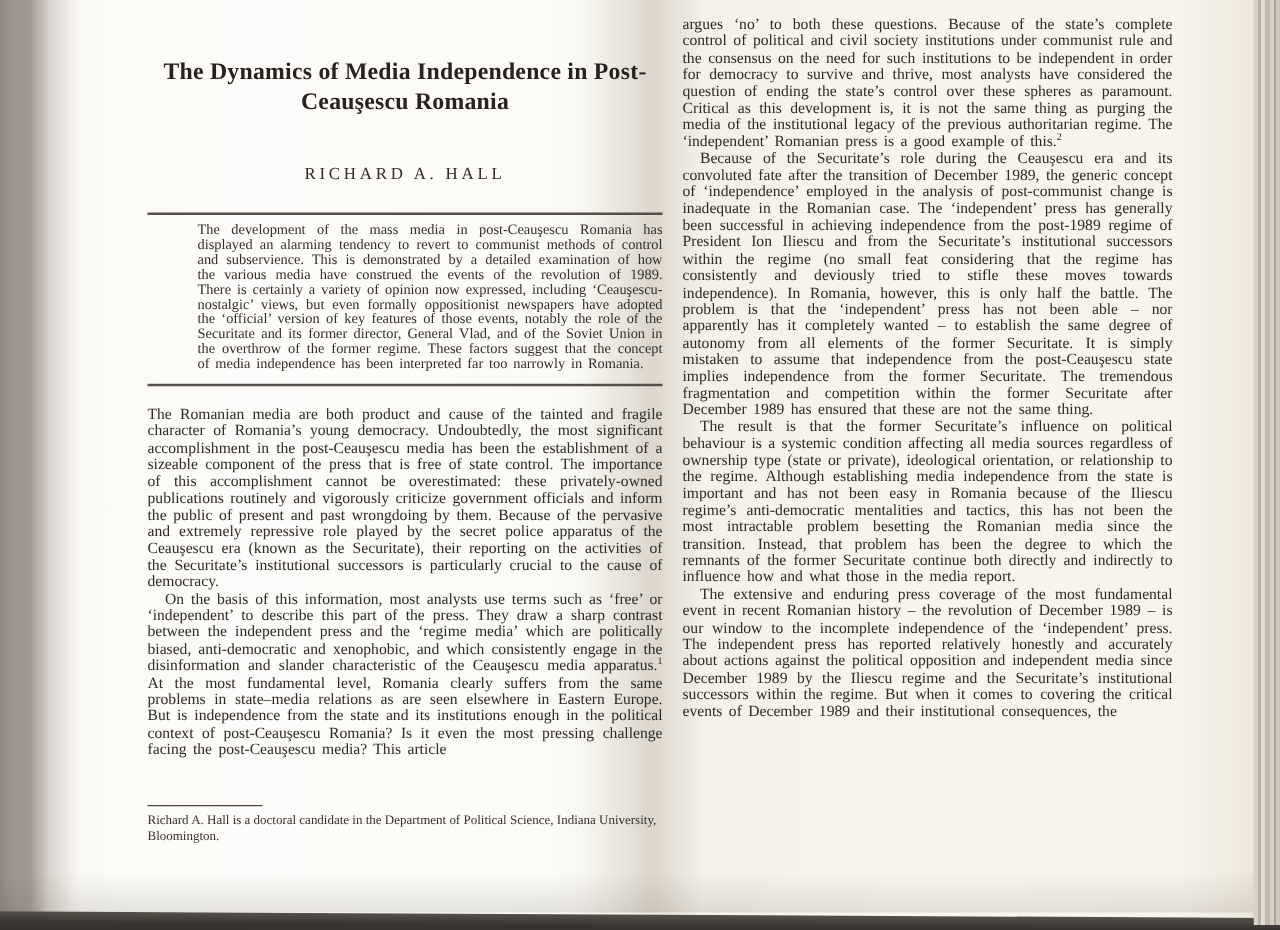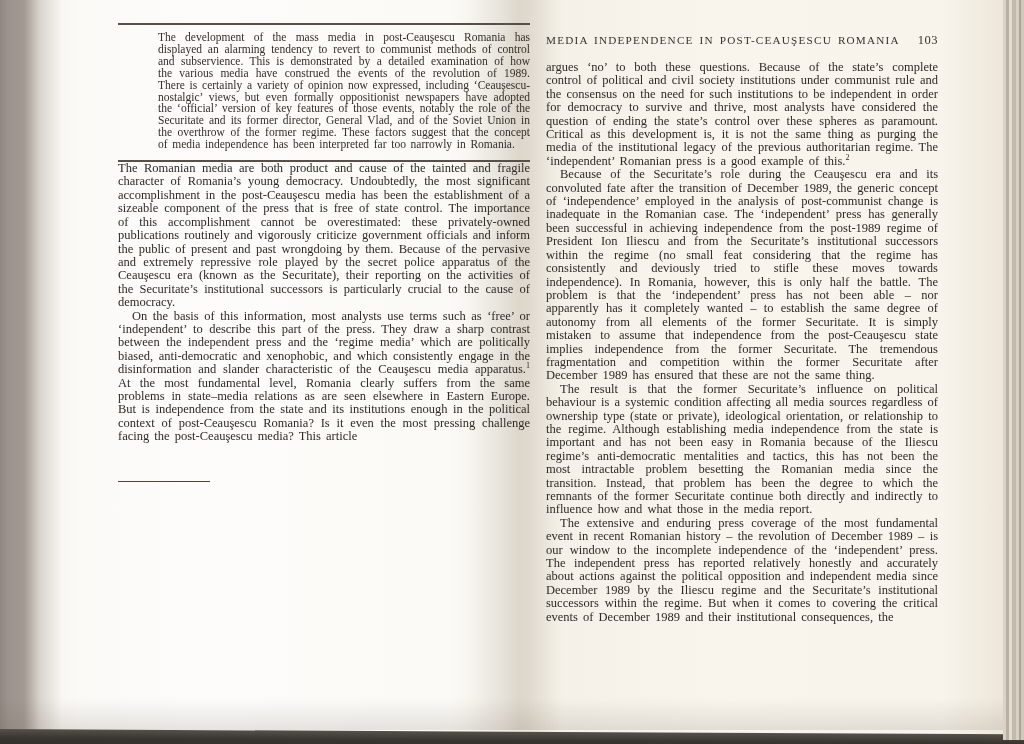--- a/index.html
+++ b/index.html
@@ -69,21 +69,21 @@
     padding: 7px 0 9px 0;
   }
   .abstract {
     font-size: 11.5px; line-height: 11.9px;
     text-align: justify; word-spacing: 1.8px; color: #332e29; margin-left: 40px;
   }
   .body {
     margin: 0; font-size: 12.5px; line-height: 13.4px;
     text-align: justify; word-spacing: 2px; color: #2e2a25;
   }
-  .page-left .body.first { margin-top: 0; }
+  .page-left .body.first { margin-top: 16px; }
   .indent { text-indent: 14px; }
   .sup { font-size: 8px; vertical-align: super; line-height: 0; }
   .it { }
   .fn-rule {
     margin-top: 37px; width: 92px; height: 0;
     border-top: 1.5px solid #4a453f;
   }
   .footnote {
     margin-top: 5px; font-size: 10.4px; line-height: 13px;
     color: #37322c;
@@ -99,37 +99,36 @@
 </style>
 </head>
 <body>
 
 <div class="scan">
 
   <div class="edge-left"></div>
   <div class="spine-shade"></div>
 
   <div class="page-left">
+    <h1 class="title">The Dynamics of Media Independence in Post-Ceauşescu Romania</h1>
+    <div class="author">RICHARD A. HALL</div>
 
     <div class="abstract-box">
       <div class="abstract">The development of the mass media in post-Ceauşescu Romania has displayed an alarming tendency to revert to communist methods of control and subservience. This is demonstrated by a detailed examination of how the various media have construed the events of the revolution of 1989. There is certainly a variety of opinion now expressed, including ‘Ceauşescu-nostalgic’ views, but even formally oppositionist newspapers have adopted the ‘official’ version of key features of those events, notably the role of the Securitate and its former director, General Vlad, and of the Soviet Union in the overthrow of the former regime. These factors suggest that the concept of media independence has been interpreted far too narrowly in Romania.</div>
     </div>
 
     <p class="body first">The Romanian media are both product and cause of the tainted and fragile character of Romania’s young democracy. Undoubtedly, the most significant accomplishment in the post-Ceauşescu media has been the establishment of a sizeable component of the press that is free of state control. The importance of this accomplishment cannot be overestimated: these privately-owned publications routinely and vigorously criticize government officials and inform the public of present and past wrongdoing by them. Because of the pervasive and extremely repressive role played by the secret police apparatus of the Ceauşescu era (known as the Securitate), their reporting on the activities of the Securitate’s institutional successors is particularly crucial to the cause of democracy.</p>
 
     <p class="body indent"><span>On the basis of this information, most analysts use terms such as ‘free’ or ‘independent’ to describe this part of the press. They draw a sharp contrast between the independent press and the ‘regime media’ which are politically biased, anti-democratic and xenophobic, and which consistently engage in the disinformation and slander characteristic of the Ceauşescu media apparatus.</span><span class="sup">1</span><span> At the most fundamental level, Romania clearly suffers from the same problems in state–media relations as are seen elsewhere in Eastern Europe. But is independence from the state and its institutions enough in the political context of post-Ceauşescu Romania? Is it even the most pressing challenge facing the post-Ceauşescu media? This article</span></p>
 
     <div class="fn-rule"></div>
+    <div class="footnote">Richard A. Hall is a doctoral candidate in the Department of Political Science, Indiana University, Bloomington.</div>
   </div>
 
   <div class="page-right">
-    <div class="running-head">
-      <span>MEDIA INDEPENDENCE IN POST-CEAUŞESCU ROMANIA</span>
-      <span class="pagenum">103</span>
-    </div>
 
     <p class="body first"><span>argues ‘no’ to both these questions. Because of the state’s complete control of political and civil society institutions under communist rule and the consensus on the need for such institutions to be independent in order for democracy to survive and thrive, most analysts have considered the question of ending the state’s control over these spheres as paramount. Critical as this development is, it is not the same thing as purging the media of the institutional legacy of the previous authoritarian regime. The ‘independent’ Romanian press is a good example of this.</span><span class="sup">2</span></p>
 
     <p class="body indent">Because of the Securitate’s role during the Ceauşescu era and its convoluted fate after the transition of December 1989, the generic concept of ‘independence’ employed in the analysis of post-communist change is inadequate in the Romanian case. The ‘independent’ press has generally been successful in achieving independence from the post-1989 regime of President Ion Iliescu and from the Securitate’s institutional successors within the regime (no small feat considering that the regime has consistently and deviously tried to stifle these moves towards independence). In Romania, however, this is only half the battle. The problem is that the ‘independent’ press has not been able – nor apparently has it completely wanted – to establish the same degree of autonomy from all elements of the former Securitate. It is simply mistaken to assume that independence from the post-Ceauşescu state implies independence from the former Securitate. The tremendous fragmentation and competition within the former Securitate after December 1989 has ensured that these are not the same thing.</p>
 
     <p class="body indent"><span>The result is that the former Securitate’s influence on political behaviour is a </span><span class="it">systemic</span><span> condition affecting all media sources regardless of ownership type (state or private), ideological orientation, or relationship to the regime. Although establishing media independence from the state is important and has not been easy in Romania because of the Iliescu regime’s anti-democratic mentalities and tactics, this has not been the most intractable problem besetting the Romanian media since the transition. Instead, that problem has been the degree to which the remnants of the former Securitate continue both directly and indirectly to influence how and what those in the media report.</span></p>
 
     <p class="body indent"><span>The extensive and enduring press coverage of the most fundamental event in recent Romanian history – the revolution of December 1989 – is our window to the incomplete independence of the ‘independent’ press. The independent press has reported relatively honestly and accurately about actions </span><span class="it">against</span><span> the political opposition and independent media </span><span class="it">since</span><span> December 1989 </span><span class="it">by</span><span> the Iliescu regime and the Securitate’s institutional successors within the regime. But when it comes to covering the critical events of December 1989 and their institutional consequences, the</span></p>
   </div>
 

